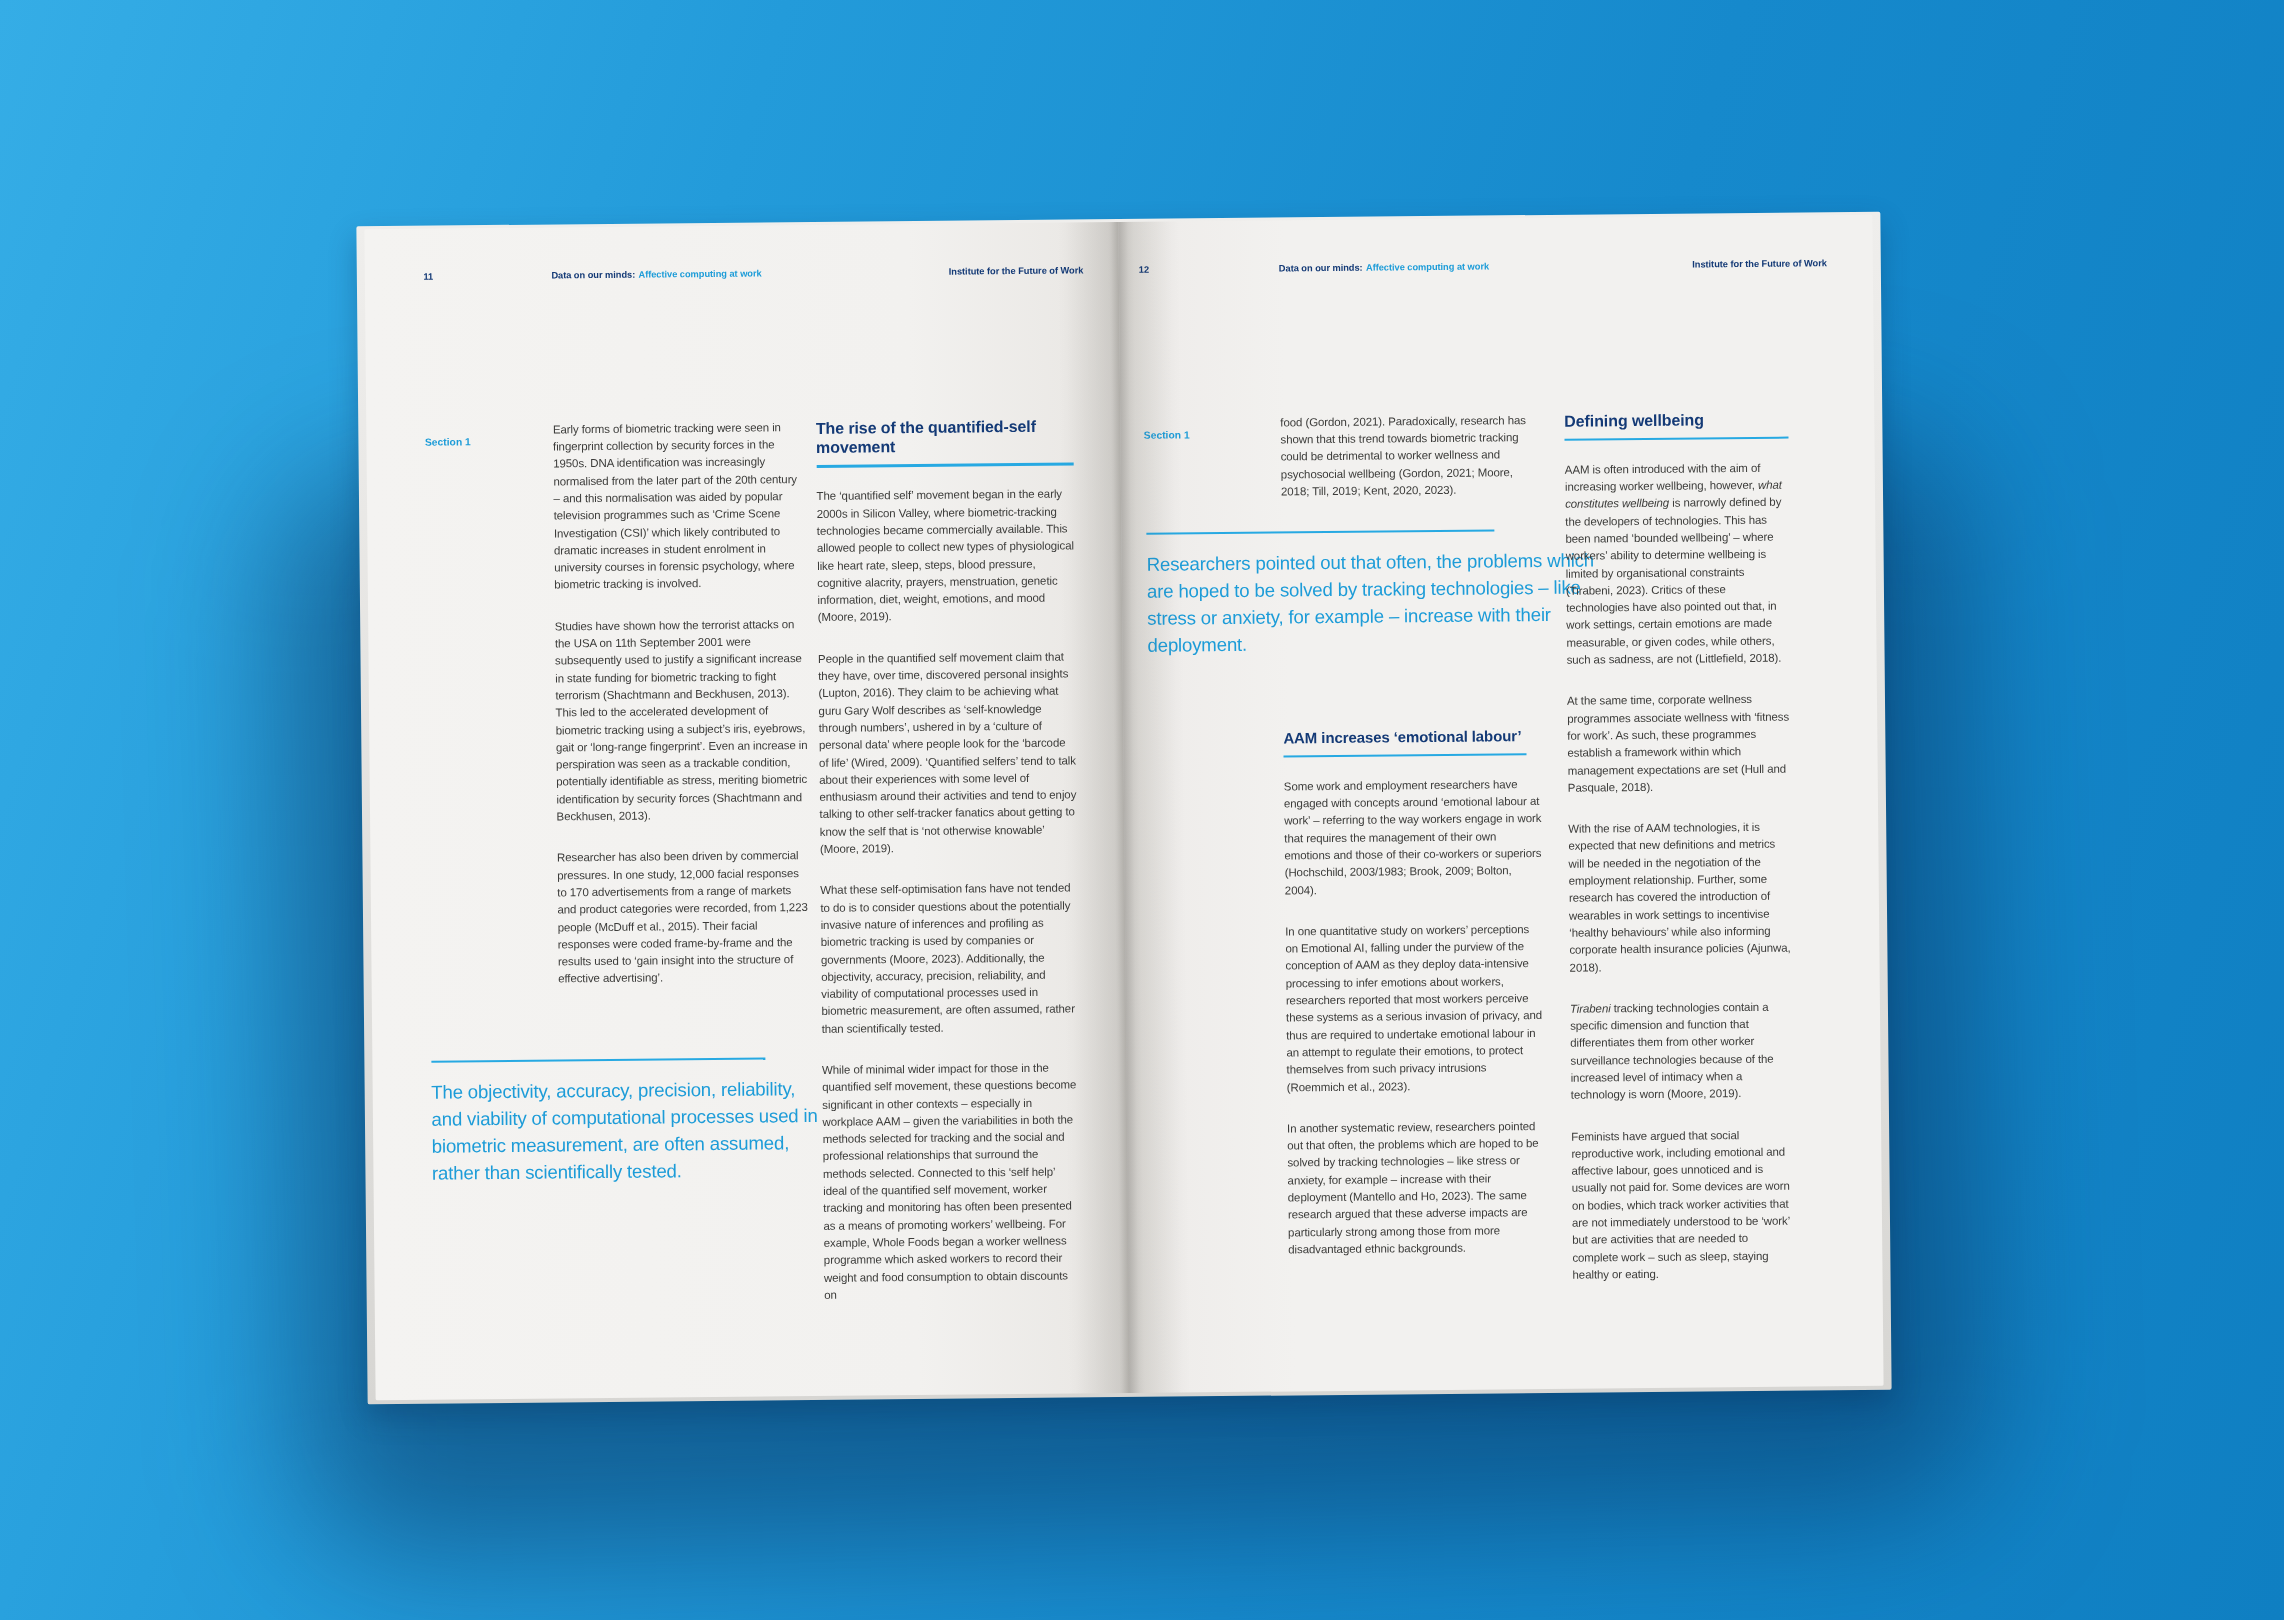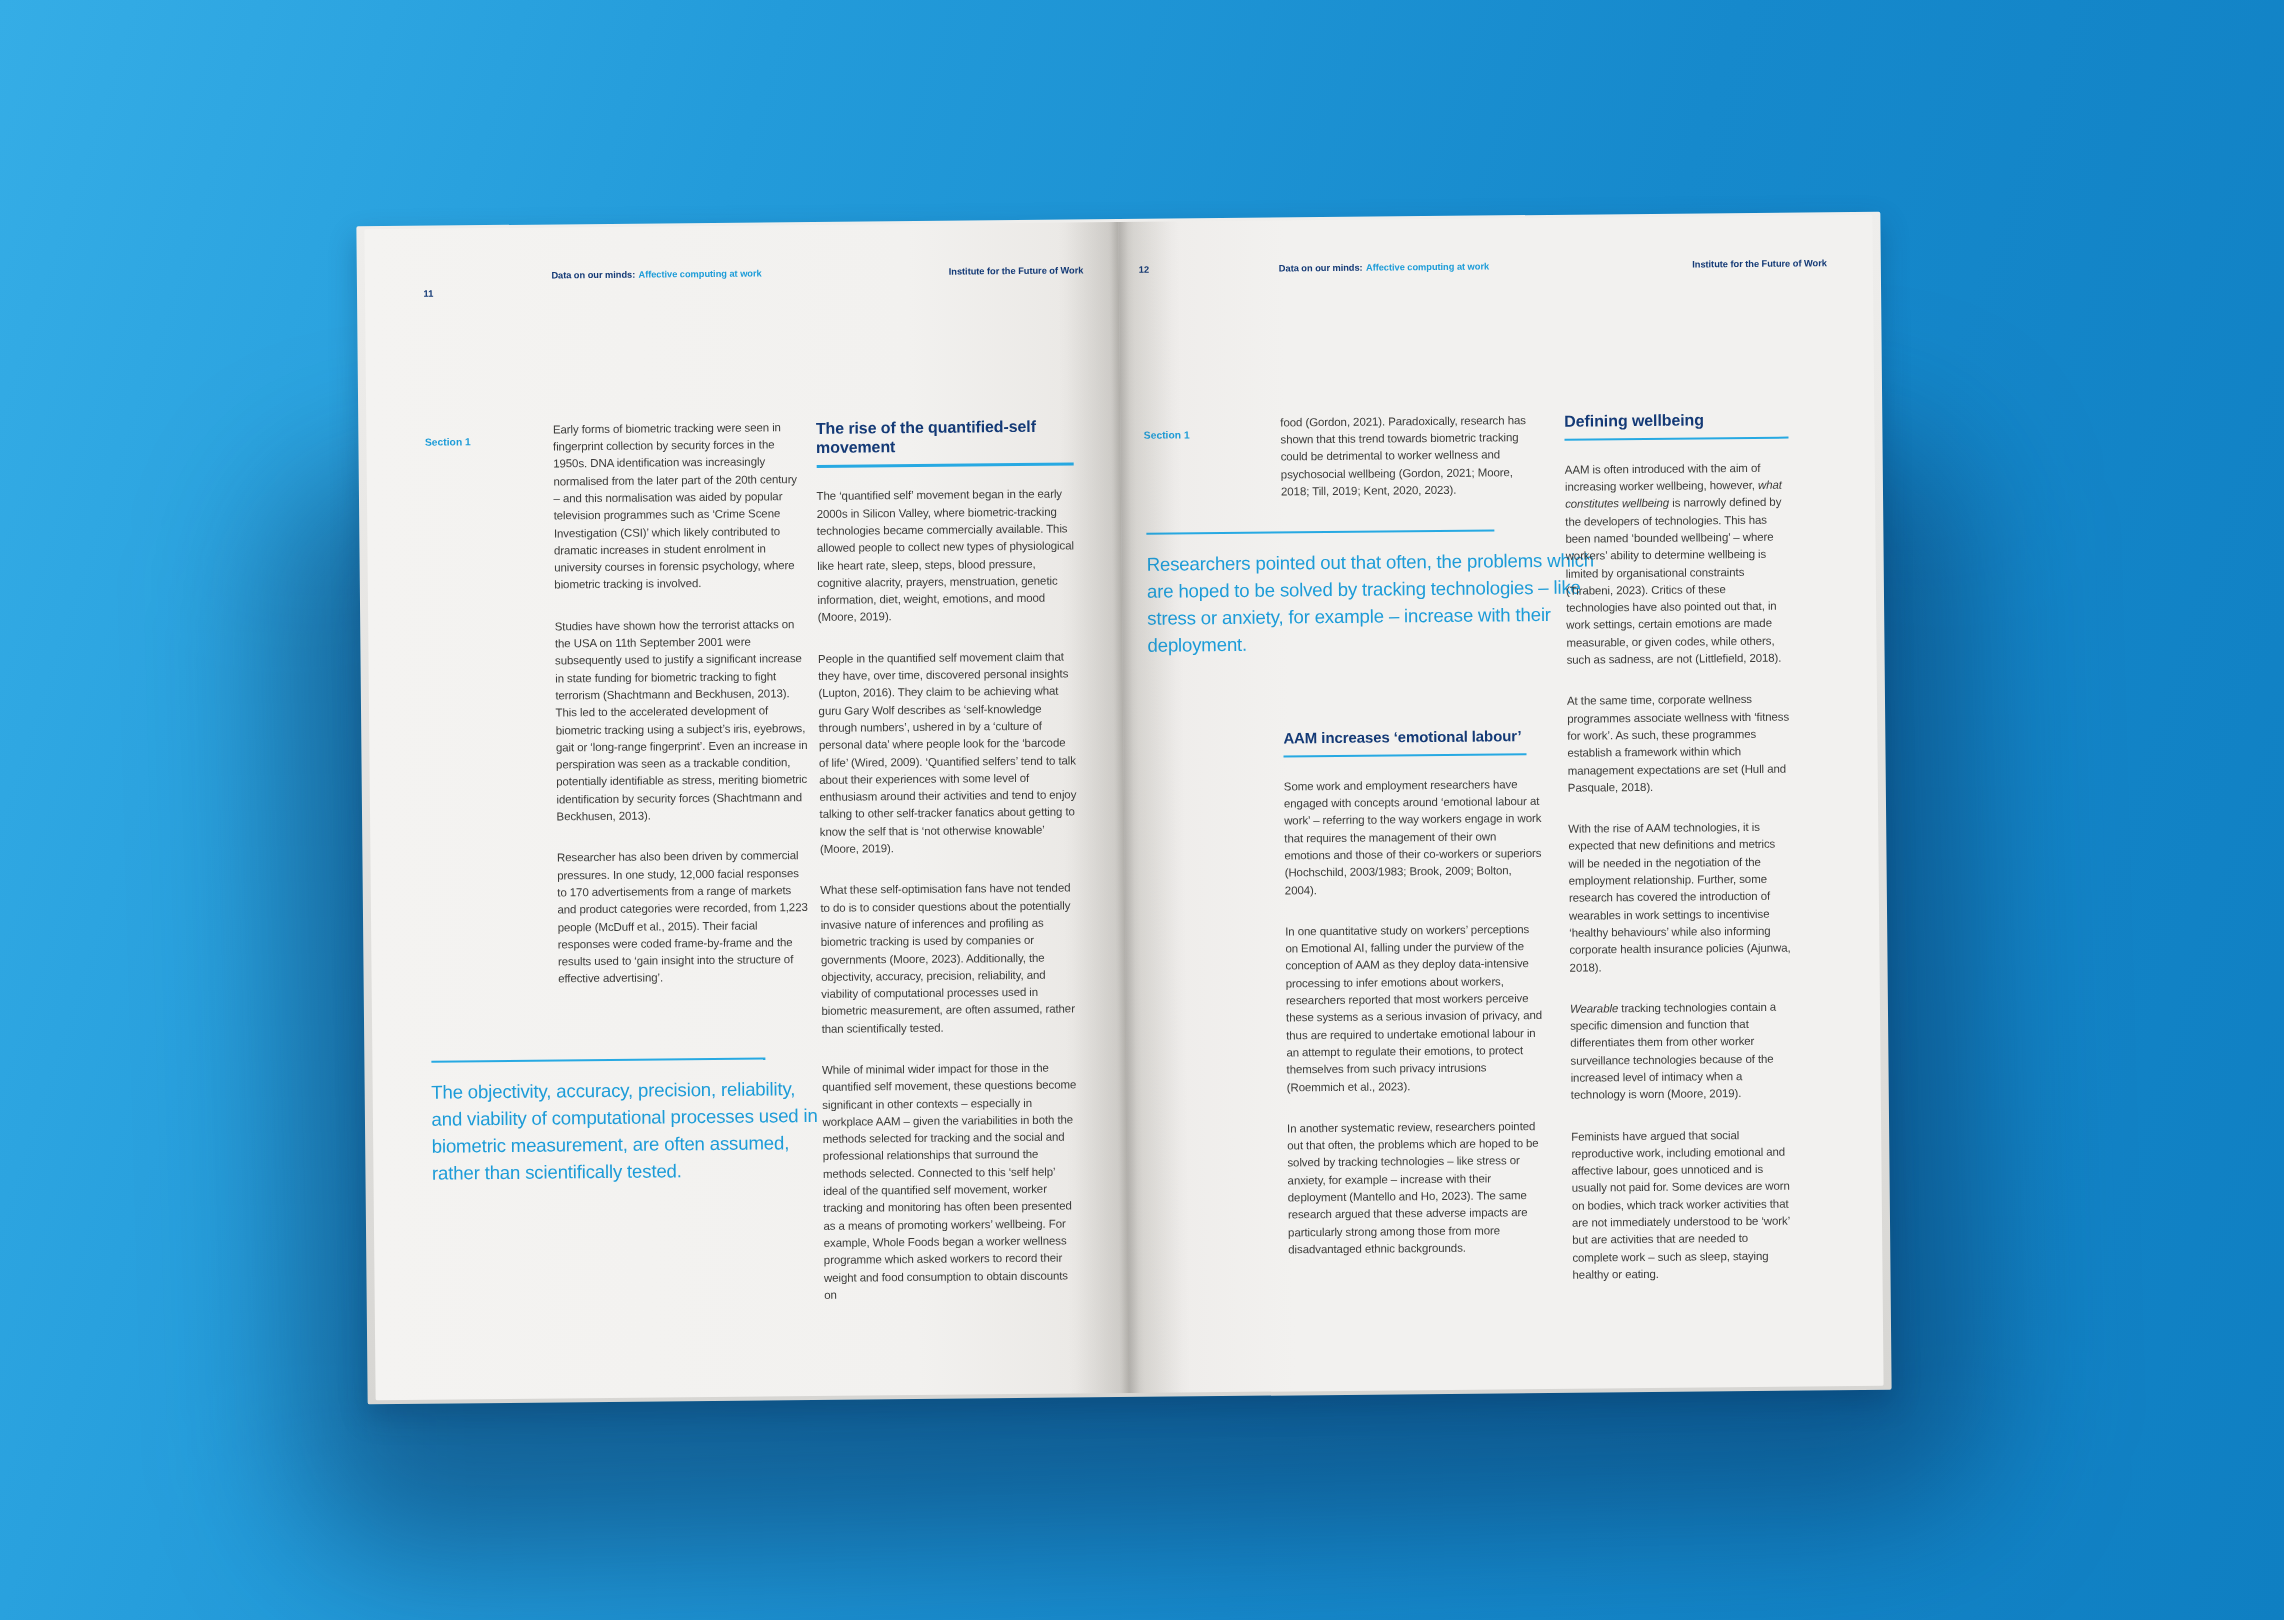--- a/index.html
+++ b/index.html
@@ -47,21 +47,21 @@
   .col{position:absolute;}
   .col p{margin:0 0 24px;font-size:11.5px;line-height:17.3px;color:var(--body);letter-spacing:-0.1px;}
   h2.sec{margin:0;color:var(--navy);font-weight:700;font-size:16px;line-height:19.6px;letter-spacing:-0.1px;}
   h2.nowrap{white-space:nowrap;font-size:15px;}
   .rule{height:2.3px;background:var(--rule);margin-top:7.5px;}
   .body-block{margin-top:20.6px;}
   .pull{position:absolute;}
   .pull .rule{margin:0;}
   .pull p{margin:16px 0 0;font-size:18.7px;line-height:27px;color:var(--accent);letter-spacing:-0.2px;}
   
-  .lp-pagenum{left:59px;top:43px;margin-top:17px;}
+  .lp-pagenum{left:59px;top:43px;}
   .lp-runhead{left:187px;top:43px;}
   .lp-runorg{right:35px;top:43px;}
   .lp-section{left:59px;top:208px;}
   .lp-col1{left:187px;top:194px;width:252px;}
   .lp-pull{left:59px;top:832px;width:402px;}
   .lp-pull .rule{width:334px;}
   .lp-pull p{width:397px;}
   .lp-col2{left:450px;top:194px;width:257px;}
   .lp-col2 h2{width:264px;}
   
@@ -142,21 +142,21 @@
       </div>
     </div>
 
     <div class="col rp-col2">
       <h2 class="sec">Defining wellbeing</h2>
       <div class="rule"></div>
       <div class="body-block">
         <p><span>AAM is often introduced with the aim of increasing worker wellbeing, however, </span><em>what constitutes wellbeing</em><span> is narrowly defined by the developers of technologies. This has been named ‘bounded wellbeing’ – where workers’ ability to determine wellbeing is limited by organisational constraints (Tirabeni, 2023). Critics of these technologies have also pointed out that, in work settings, certain emotions are made measurable, or given codes, while others, such as sadness, are not (Littlefield, 2018).</span></p>
         <p>At the same time, corporate wellness programmes associate wellness with ‘fitness for work’. As such, these programmes establish a framework within which management expectations are set (Hull and Pasquale, 2018).</p>
         <p>With the rise of AAM technologies, it is expected that new definitions and metrics will be needed in the negotiation of the employment relationship. Further, some research has covered the introduction of wearables in work settings to incentivise ‘healthy behaviours’ while also informing corporate health insurance policies (Ajunwa, 2018).</p>
-        <p><em>Wearable</em><span> tracking technologies contain a specific dimension and function that differentiates them from other worker surveillance technologies because of the increased level of intimacy when a technology is worn (Moore, 2019).</span></p>
+        <p><em>Tirabeni</em><span> tracking technologies contain a specific dimension and function that differentiates them from other worker surveillance technologies because of the increased level of intimacy when a technology is worn (Moore, 2019).</span></p>
         <p>Feminists have argued that social reproductive work, including emotional and affective labour, goes unnoticed and is usually not paid for. Some devices are worn on bodies, which track worker activities that are not immediately understood to be ‘work’ but are activities that are needed to complete work – such as sleep, staying healthy or eating.</p>
       </div>
     </div>
   </div>
 
   <div class="spine"></div>
 </div>
 
 
 </body></html>

